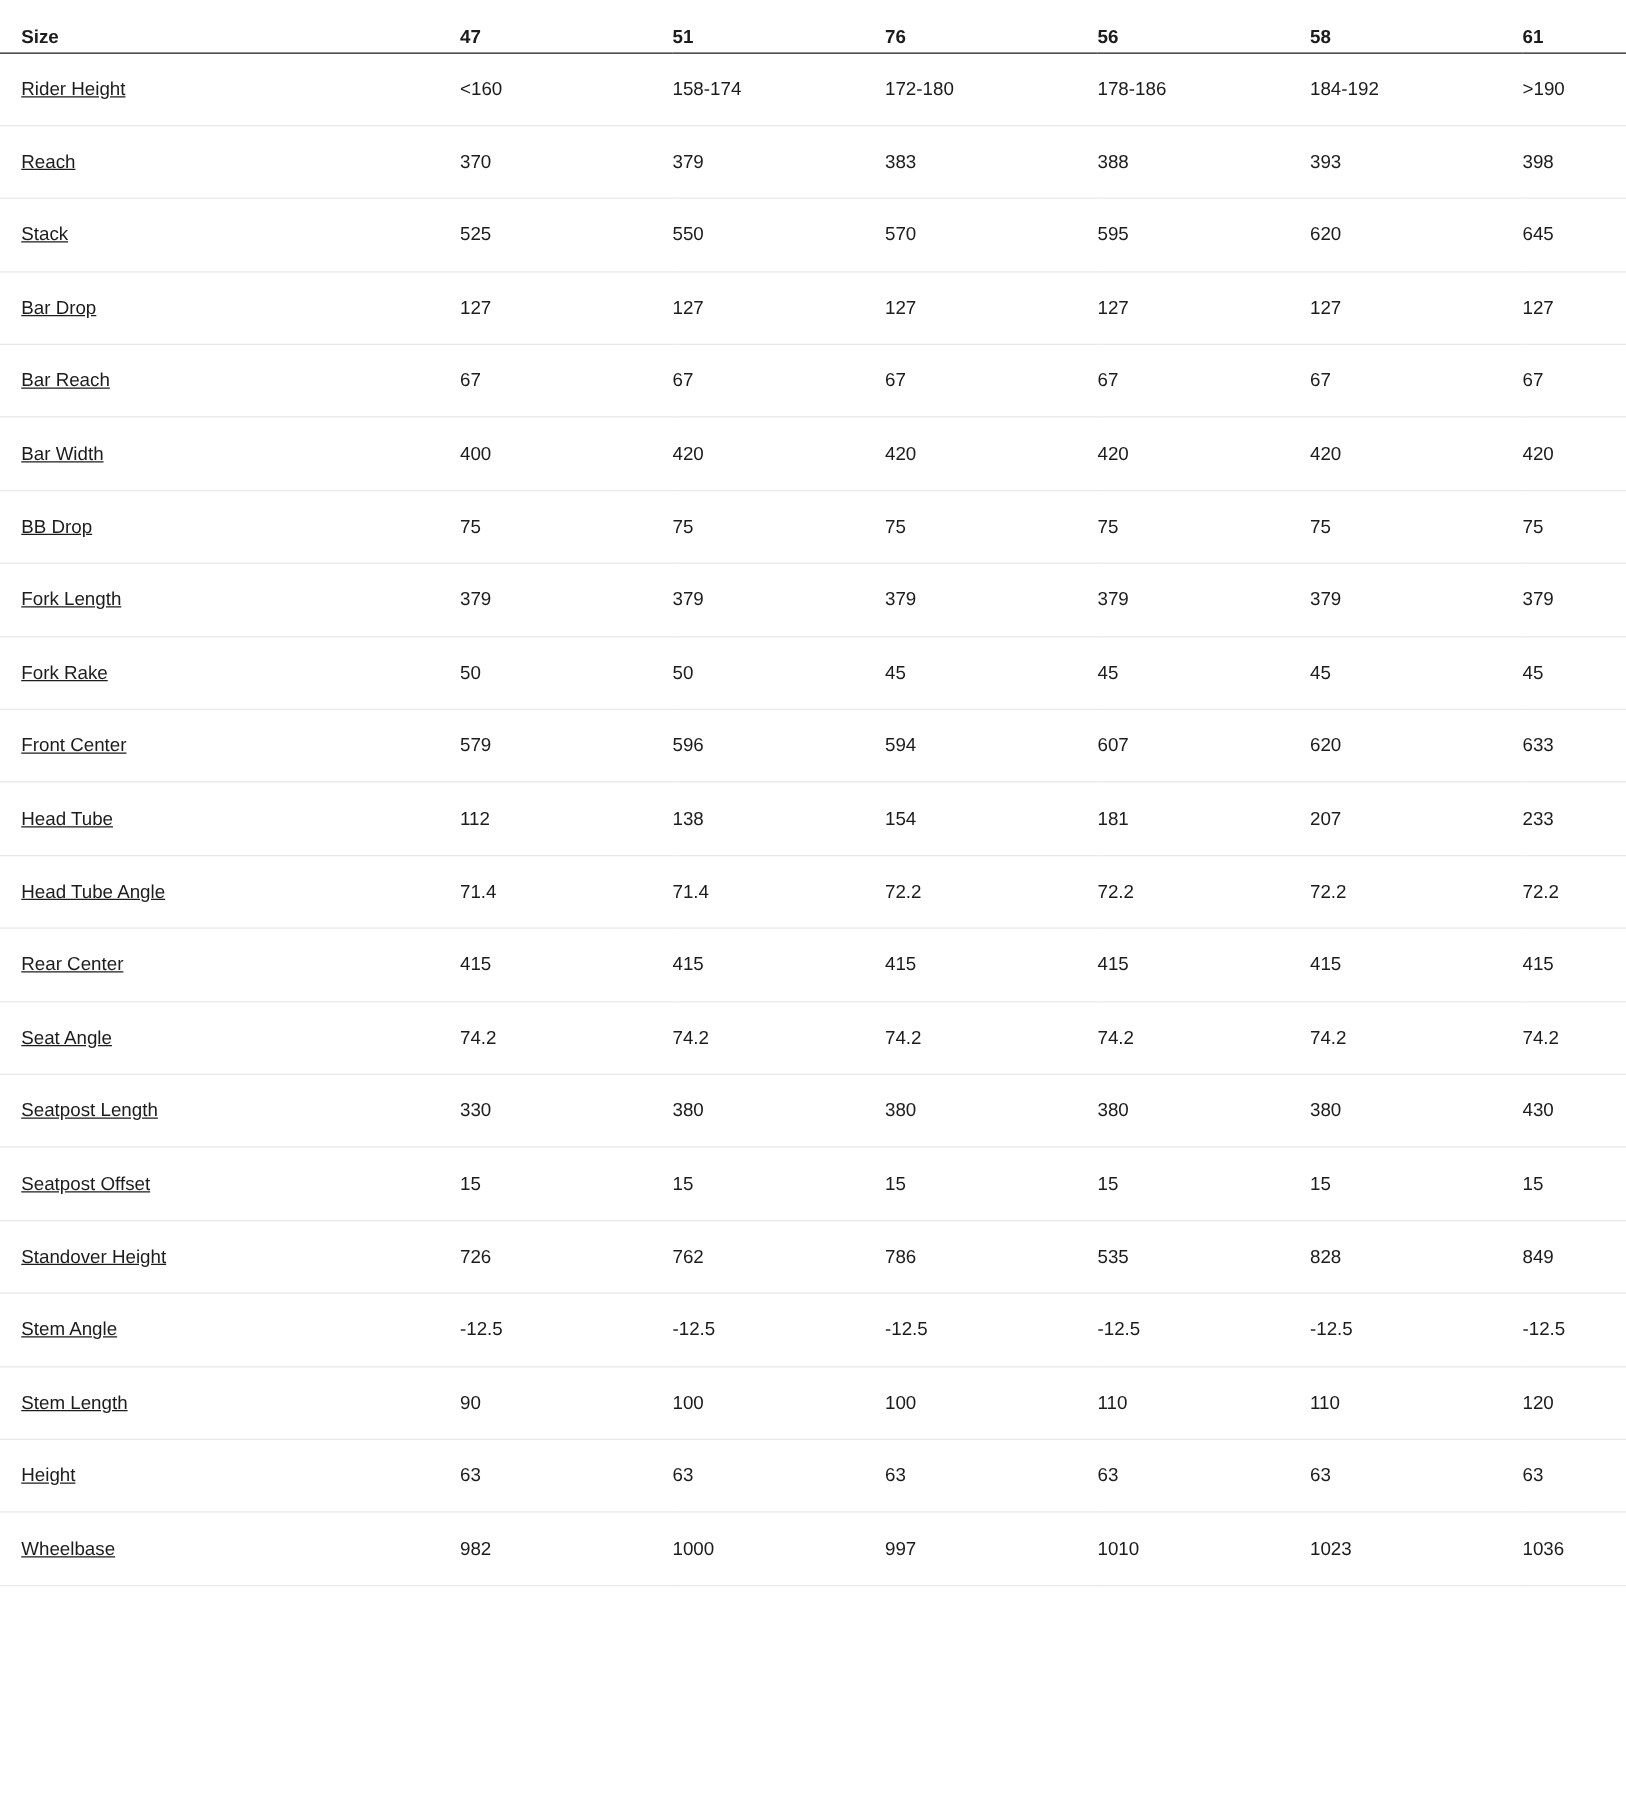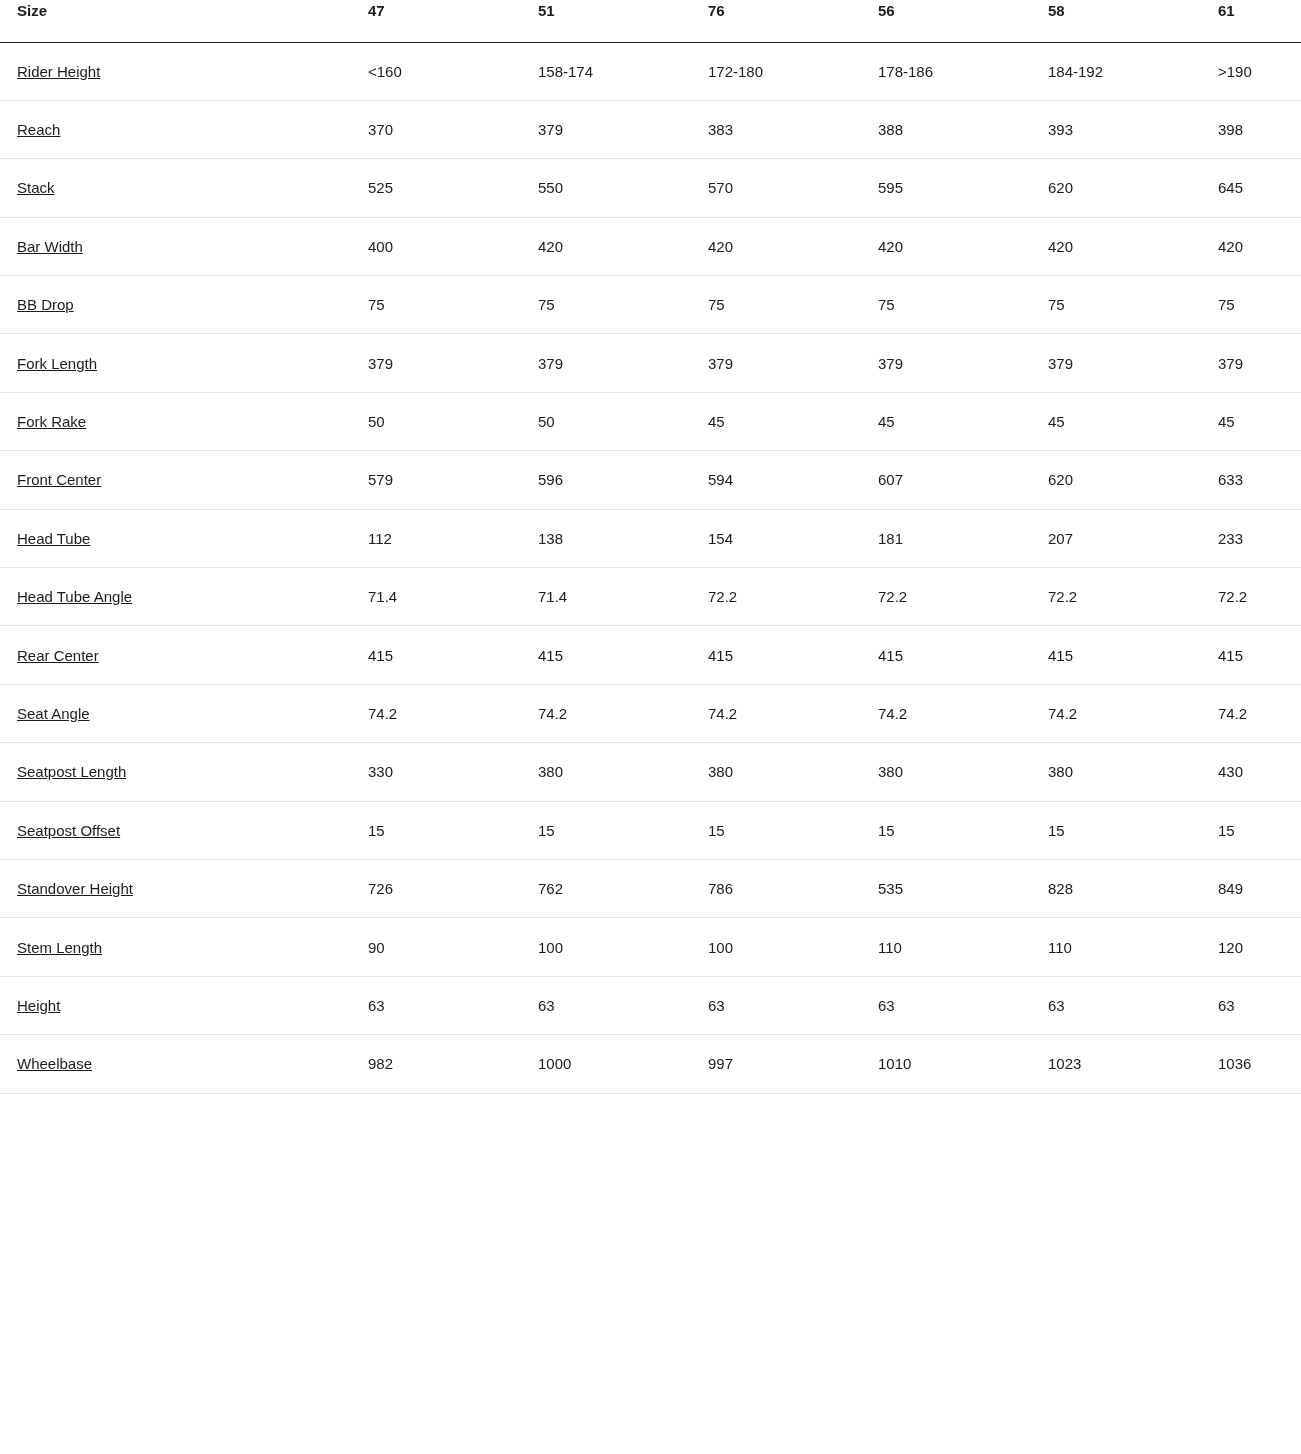--- a/index.html
+++ b/index.html
@@ -28,21 +28,21 @@
   col.label-col{width:368px;}
   col.data-col{width:170px;}
   col.last-col{width:auto;}
   thead th{
     text-align:left;
     font-weight:700;
     font-size:15px;
     vertical-align:top;
     box-sizing:border-box;
     height:42px;
-    padding:2px 0 0 0;
+    padding:21px 0 0 0;
     border-bottom:1.5px solid var(--header-rule);
   }
   thead th.label{
     padding-left:17px;
   }
   tbody td{
     text-align:left;
     font-weight:400;
     font-size:15px;
     vertical-align:middle;
@@ -105,20 +105,38 @@
       <tr>
         <td class="label">Stack</td>
         <td>525</td>
         <td>550</td>
         <td>570</td>
         <td>595</td>
         <td>620</td>
         <td>645</td>
       </tr>
       <tr>
+        <td class="label">Bar Drop</td>
+        <td>127</td>
+        <td>127</td>
+        <td>127</td>
+        <td>127</td>
+        <td>127</td>
+        <td>127</td>
+      </tr>
+      <tr>
+        <td class="label">Bar Reach</td>
+        <td>67</td>
+        <td>67</td>
+        <td>67</td>
+        <td>67</td>
+        <td>67</td>
+        <td>67</td>
+      </tr>
+      <tr>
         <td class="label">Bar Width</td>
         <td>400</td>
         <td>420</td>
         <td>420</td>
         <td>420</td>
         <td>420</td>
         <td>420</td>
       </tr>
       <tr>
         <td class="label">BB Drop</td>
@@ -213,20 +231,29 @@
       <tr>
         <td class="label">Standover Height</td>
         <td>726</td>
         <td>762</td>
         <td>786</td>
         <td>535</td>
         <td>828</td>
         <td>849</td>
       </tr>
       <tr>
+        <td class="label">Stem Angle</td>
+        <td>-12.5</td>
+        <td>-12.5</td>
+        <td>-12.5</td>
+        <td>-12.5</td>
+        <td>-12.5</td>
+        <td>-12.5</td>
+      </tr>
+      <tr>
         <td class="label">Stem Length</td>
         <td>90</td>
         <td>100</td>
         <td>100</td>
         <td>110</td>
         <td>110</td>
         <td>120</td>
       </tr>
       <tr>
         <td class="label">Height</td>

